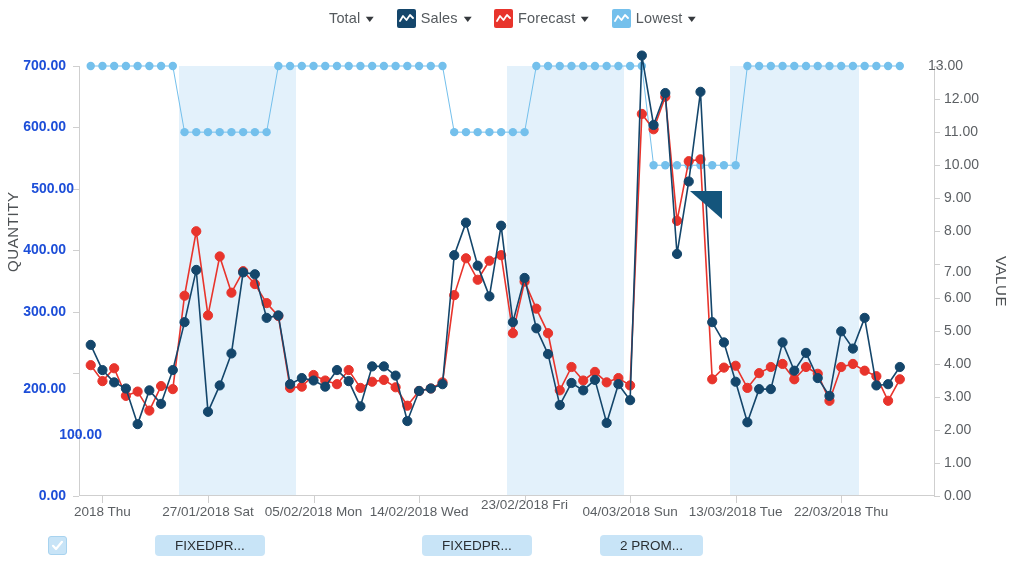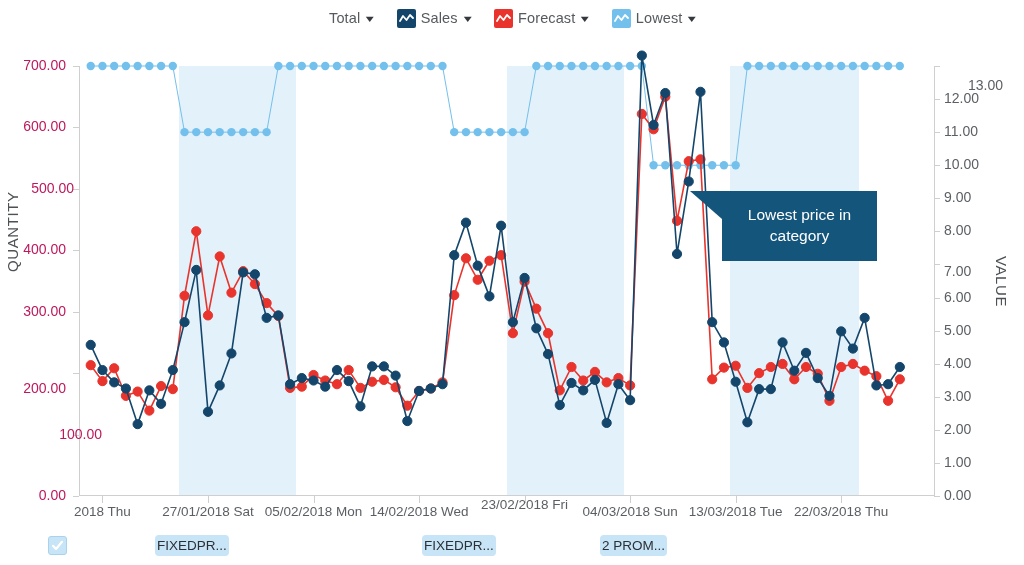--- a/index.html
+++ b/index.html
@@ -59,21 +59,21 @@
 
   .tick-y {
     position:absolute; left:-6px; width:6px; height:1px; background:#cfcfcf;
   }
   .tick-y-r {
     position:absolute; left:855px; width:6px; height:1px; background:#cfcfcf;
   }
   .tick-x {
     position:absolute; top:430px; width:1px; height:7px; background:#cfcfcf;
   }
-  .lbl-left  { position:absolute; text-align:right; font-size:14px; color:#be185d; }
+  .lbl-left  { position:absolute; text-align:right; font-size:14px; color:#1d4ed8;font-weight:bold; }
   .lbl-right { position:absolute; text-align:left;  font-size:14px; color:#5b5f63; }
   .lbl-x {
     position:absolute; font-size:13.5px; color:#5b5f63;
     white-space:nowrap; transform:translateX(-50%);
   }
 
   #axis-title-left {
     position:absolute; left:4px; top:236px;
     font-size:15px; color:#4d5154; letter-spacing:.6px;
     transform:rotate(-90deg); transform-origin:left top;
@@ -119,21 +119,21 @@
     background:#c8e4f7; border:1px solid #a8d3ef; border-radius:3px;
     display:flex; align-items:center; justify-content:center;
     cursor:pointer;
   }
   #promo-checkbox svg { display:block; }
   .promo-chip {
     position:absolute; top:8px;
     height:21px; line-height:21px;
     background:#c8e4f7; border-radius:4px;
     font-size:13.5px; color:#2b3034;
-    text-align:center; padding:0 2px;
+    text-align:center; padding:0 20px;
     white-space:nowrap; cursor:pointer;
   }
 </style>
 </head>
 <body>
 
 <div id="legend-bar">
 
   <div class="legend-item">
     <span class="legend-label">Total</span>
@@ -467,37 +467,34 @@
       <div class="lbl-right" style="left: 944px; top: 351.769px;">3.00</div>
       <div class="lbl-right" style="left: 944px; top: 318.692px;">4.00</div>
       <div class="lbl-right" style="left: 944px; top: 285.615px;">5.00</div>
       <div class="lbl-right" style="left: 944px; top: 252.538px;">6.00</div>
       <div class="lbl-right" style="left: 944px; top: 227px;">7.00</div>
       <div class="lbl-right" style="left: 944px; top: 186.385px;">8.00</div>
       <div class="lbl-right" style="left: 944px; top: 153.308px;">9.00</div>
       <div class="lbl-right" style="left: 944px; top: 120.231px;">10.00</div>
       <div class="lbl-right" style="left: 944px; top: 87.1538px;">11.00</div>
       <div class="lbl-right" style="left: 944px; top: 54.0769px;">12.00</div>
-      <div class="lbl-right" style="left: 968px; top: 21px; margin-top: 20px;">13.00</div>
+      <div class="lbl-right" style="left: 928px; top: 21px;">13.00</div>
     </div>
   <div id="labels-x">
       <div class="lbl-x" style="left: 102.452px; top: 468px;">2018 Thu</div>
       <div class="lbl-x" style="left: 207.986px; top: 468px;">27/01/2018 Sat</div>
       <div class="lbl-x" style="left: 313.521px; top: 468px;">05/02/2018 Mon</div>
       <div class="lbl-x" style="left: 419.055px; top: 468px;">14/02/2018 Wed</div>
       <div class="lbl-x" style="left: 524.589px; top: 461px;">23/02/2018 Fri</div>
       <div class="lbl-x" style="left: 630.123px; top: 468px;">04/03/2018 Sun</div>
       <div class="lbl-x" style="left: 735.658px; top: 468px;">13/03/2018 Tue</div>
       <div class="lbl-x" style="left: 841.192px; top: 468px;">22/03/2018 Thu</div>
     </div>
 
   <div id="callout-tail"></div>
-  <div id="callout">
-    <span>Lowest price in category</span>
-  </div>
 
 </div>
 
 <div id="promo-strip">
   <div id="promo-checkbox">
     <svg width="13" height="13" viewBox="0 0 13 13">
         <polyline points="2,6.8 5,10 11,2.8" fill="none" stroke="#ffffff" stroke-width="2.2" stroke-linecap="round" stroke-linejoin="round"></polyline>
       </svg>
   </div>
   <div id="promo-chips">

